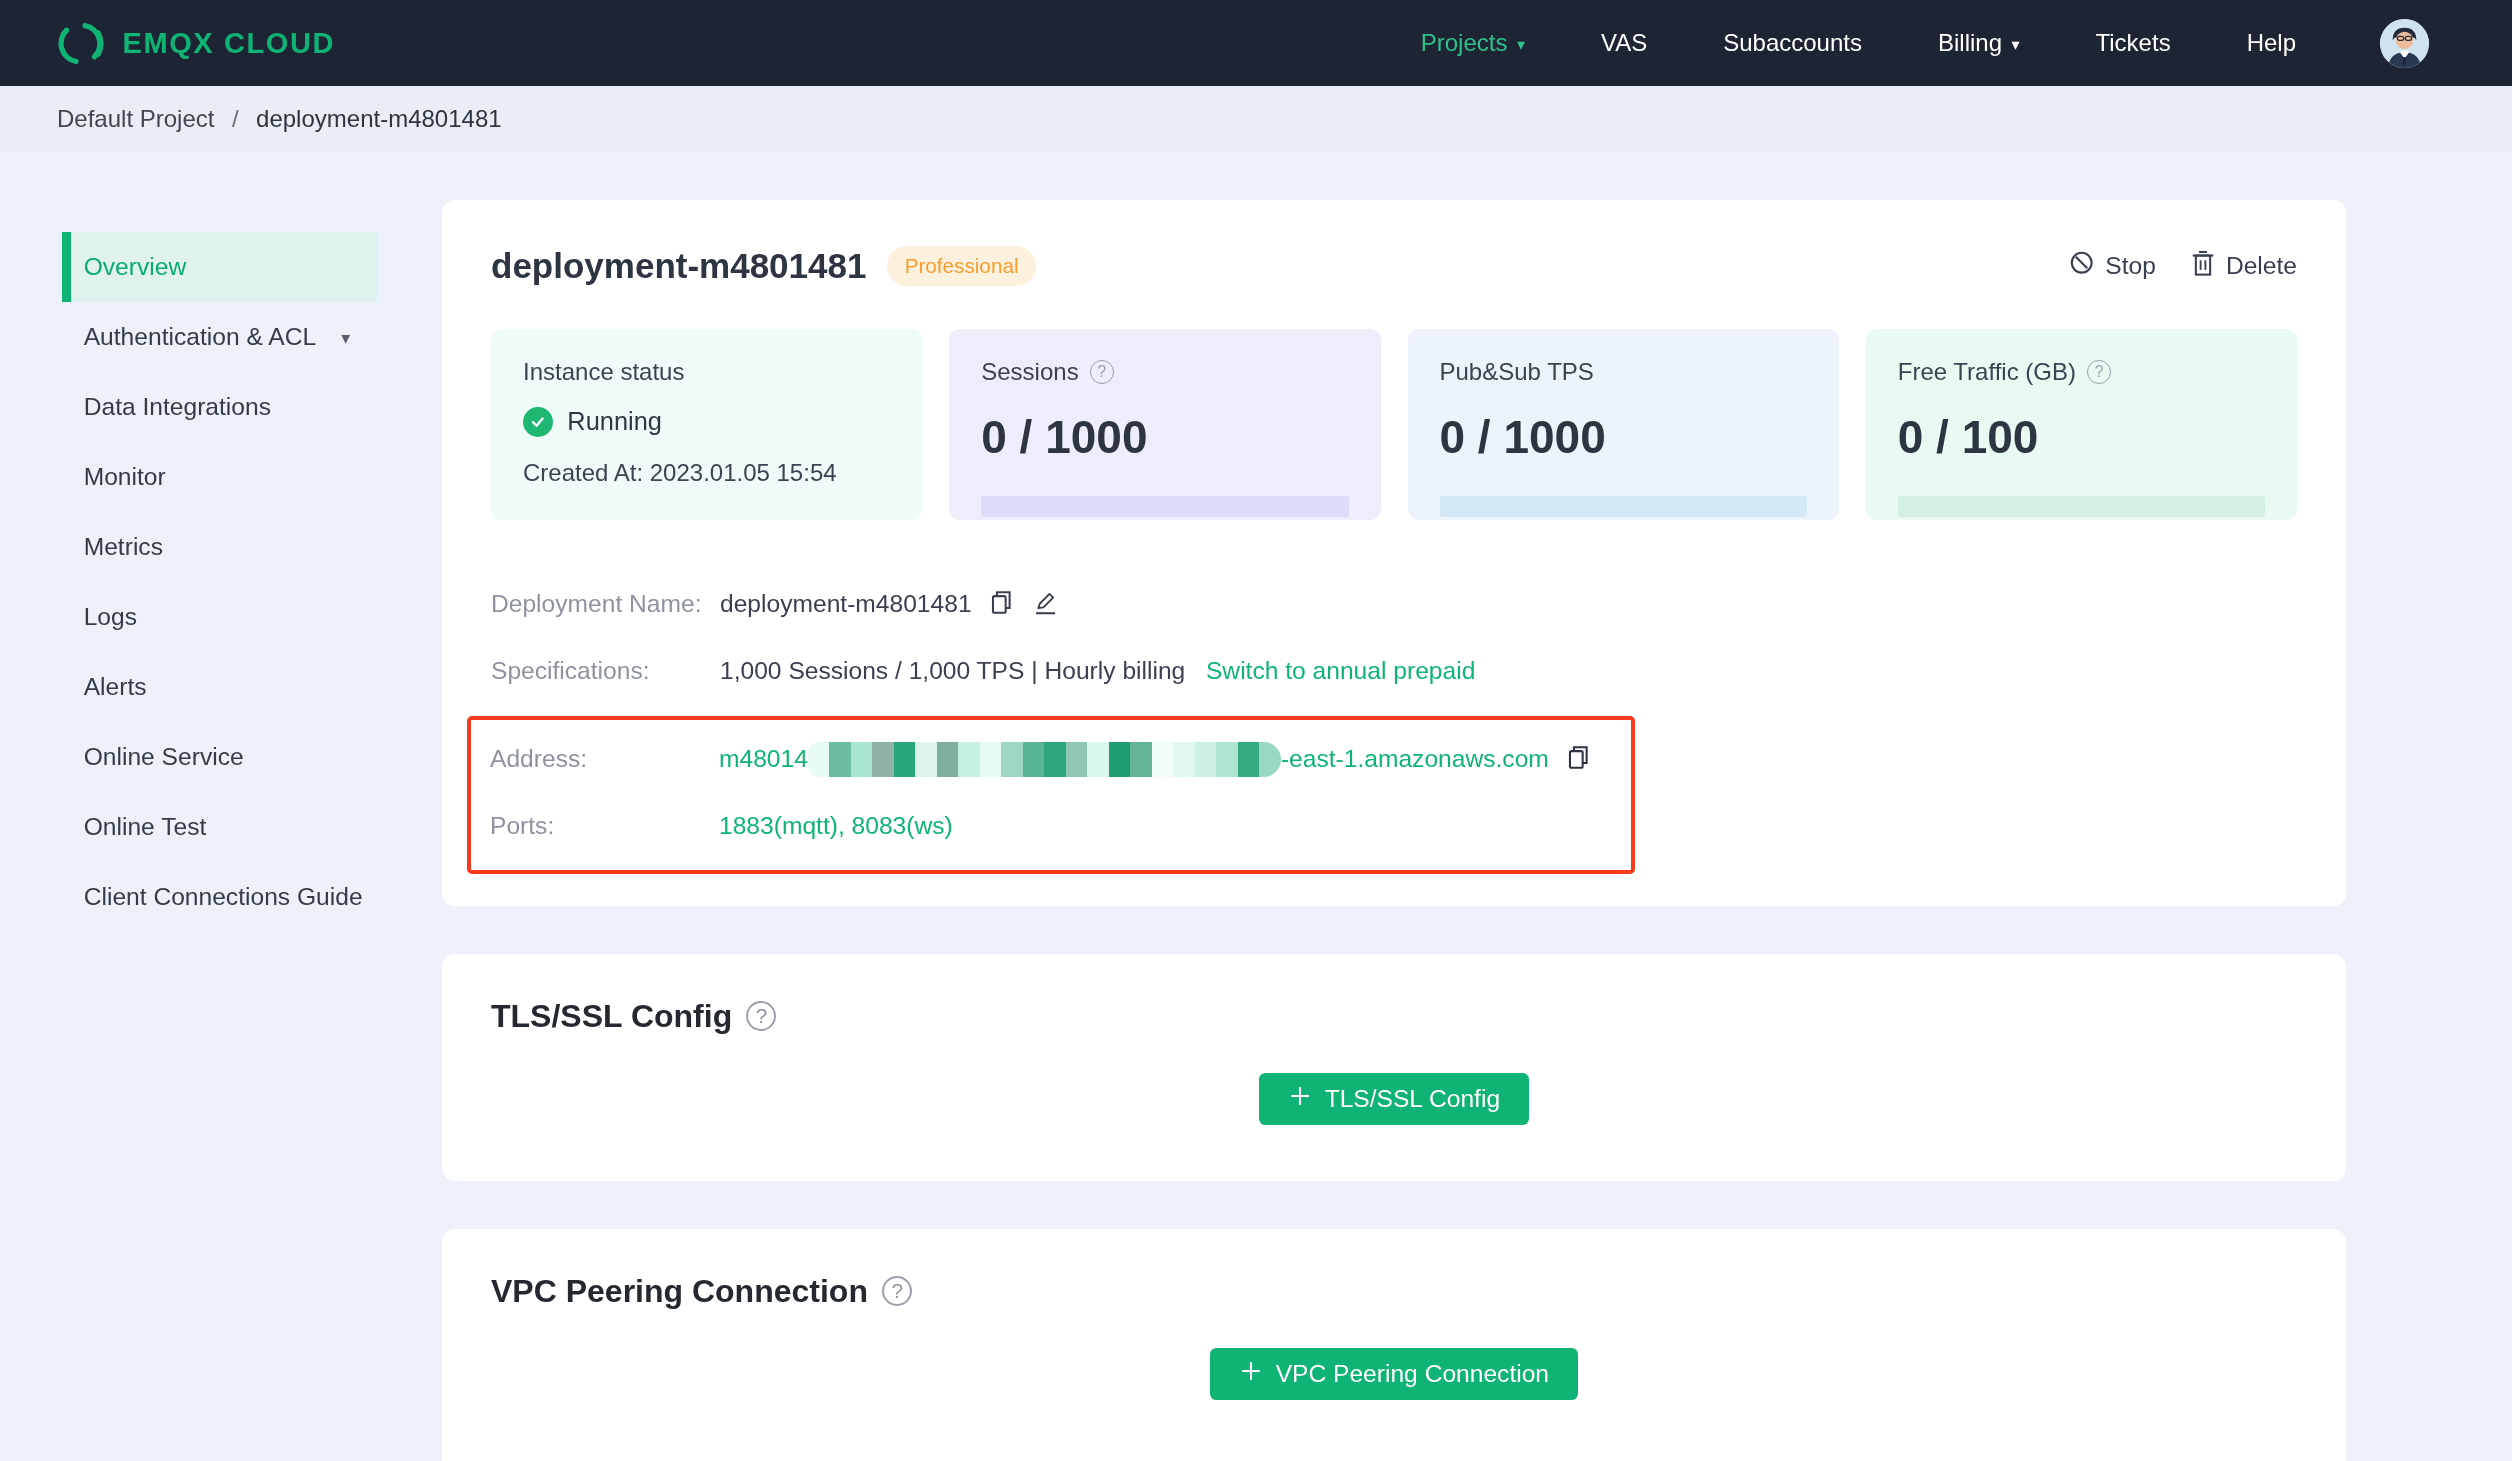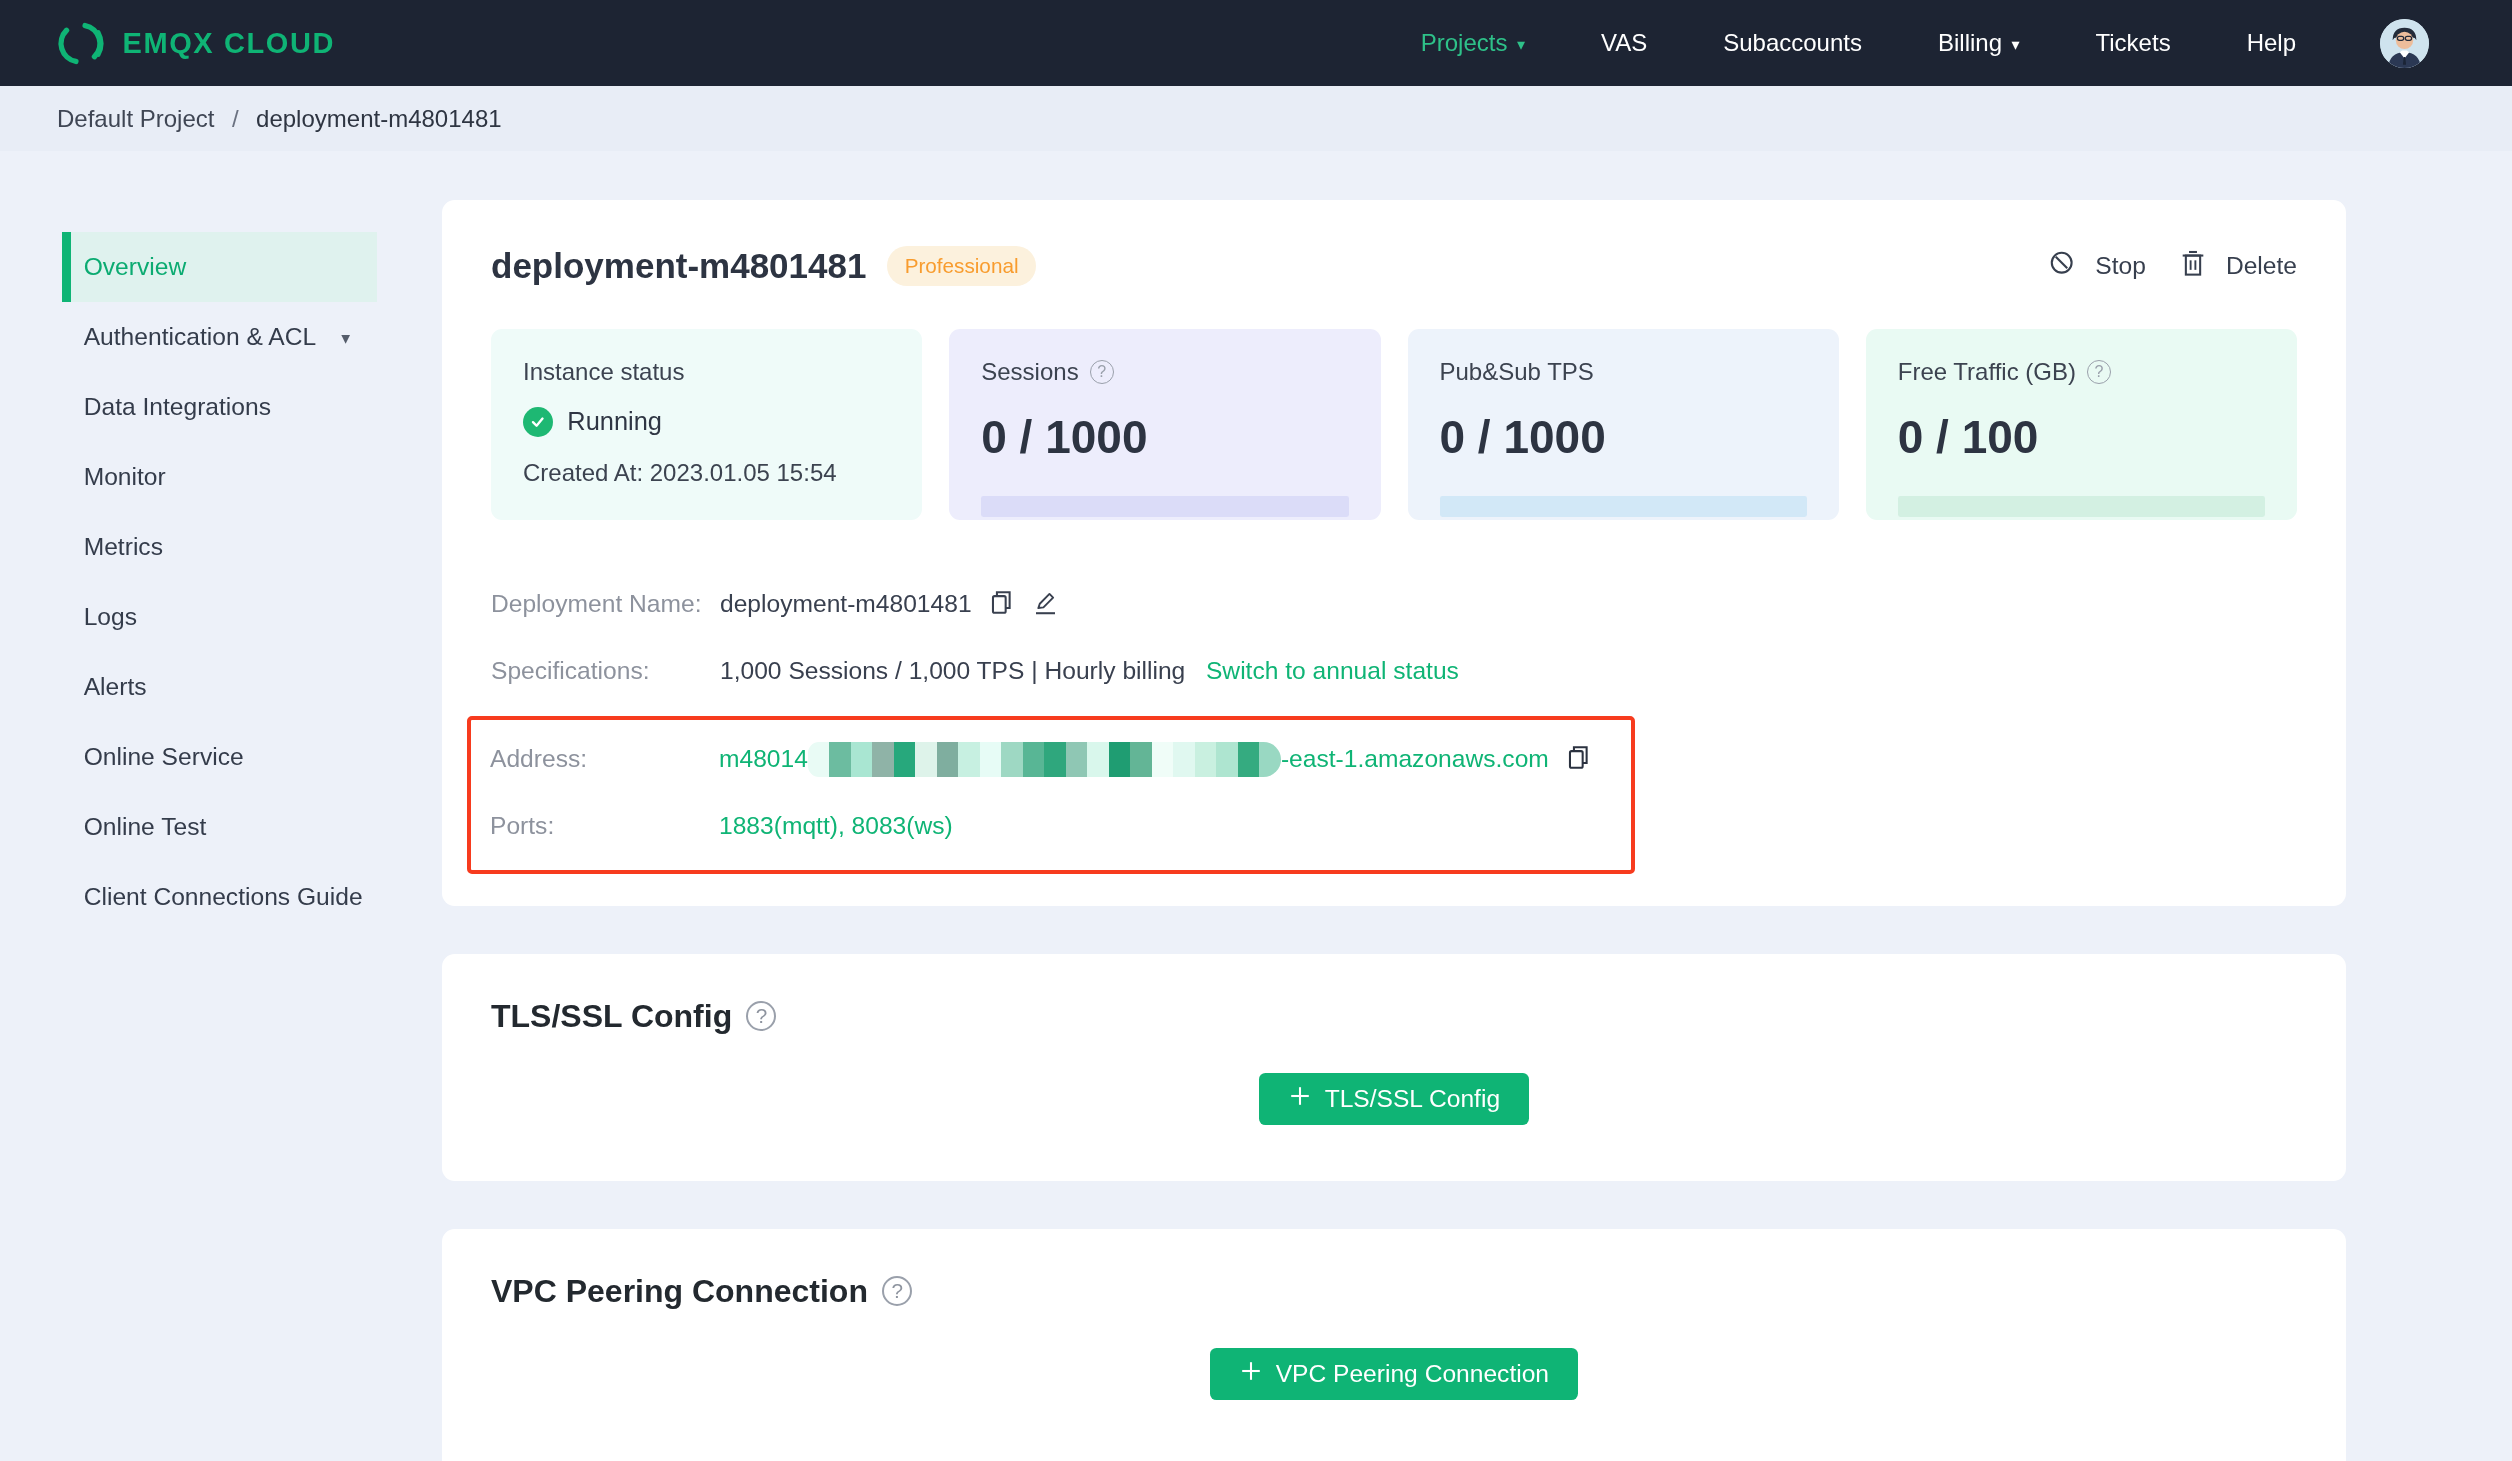--- a/index.html
+++ b/index.html
@@ -47,21 +47,21 @@
 
   .main{flex:1;margin-left:65px;margin-right:166px;padding-bottom:64px;}
   .card{background:var(--card-bg);border-radius:12.7px;}
 
   
   .deploy-card{margin-top:49px;padding:46px 49px 32px 49px;}
   .deploy-head{display:flex;align-items:center;}
   .deploy-title{font-size:35px;font-weight:bold;color:var(--text-dark);}
   .badge{margin-left:20.7px;font-size:20.7px;color:var(--badge-text);background:var(--badge-bg);border-radius:794px;padding:8px 17.5px;}
   .head-actions{margin-left:auto;display:flex;align-items:center;gap:35px;}
-  .action-btn{display:flex;align-items:center;gap:21px;font-size:24.6px;color:#373f4e;cursor:pointer;background:none;border:none;font-family:inherit;}
+  .action-btn{display:flex;align-items:center;gap:11px;font-size:24.6px;color:#373f4e;cursor:pointer;background:none;border:none;font-family:inherit;}
 
   .stat-grid{margin-top:43px;display:grid;grid-template-columns:repeat(4,1fr);gap:27px;}
   .stat-card{height:191px;border-radius:11px;padding:29px 32px;}
   .stat-card.instance{background:#effbf9;}
   .stat-card.sessions{background:#ededfc;}
   .stat-card.tps{background:#edf3fb;}
   .stat-card.traffic{background:#e9faf3;}
   .stat-title{font-size:24px;color:#3c4350;display:flex;align-items:center;gap:11px;}
   .stat-value{margin-top:24px;font-size:46px;font-weight:bold;color:var(--text-dark);}
   .stat-bar{margin-top:32px;height:20.7px;border-radius:2.4px;}
@@ -284,21 +284,21 @@
                   </svg>
                 </span>
               </button>
             </span>
           </div>
 
           <div class="info-row">
             <span class="info-label">Specifications:</span>
             <span class="info-value">
               <span>1,000 Sessions / 1,000 TPS | Hourly billing</span>
-              <a class="green-link">Switch to annual status</a>
+              <a class="green-link">Switch to annual prepaid</a>
             </span>
           </div>
 
           <div class="red-box">
             <div class="info-row">
               <span class="info-label">Address:</span>
               <span class="info-value green-text">
                 <span>m48014</span>
                 <span class="mosaic">
                     <span style="background: rgb(233, 251, 245);"></span>

